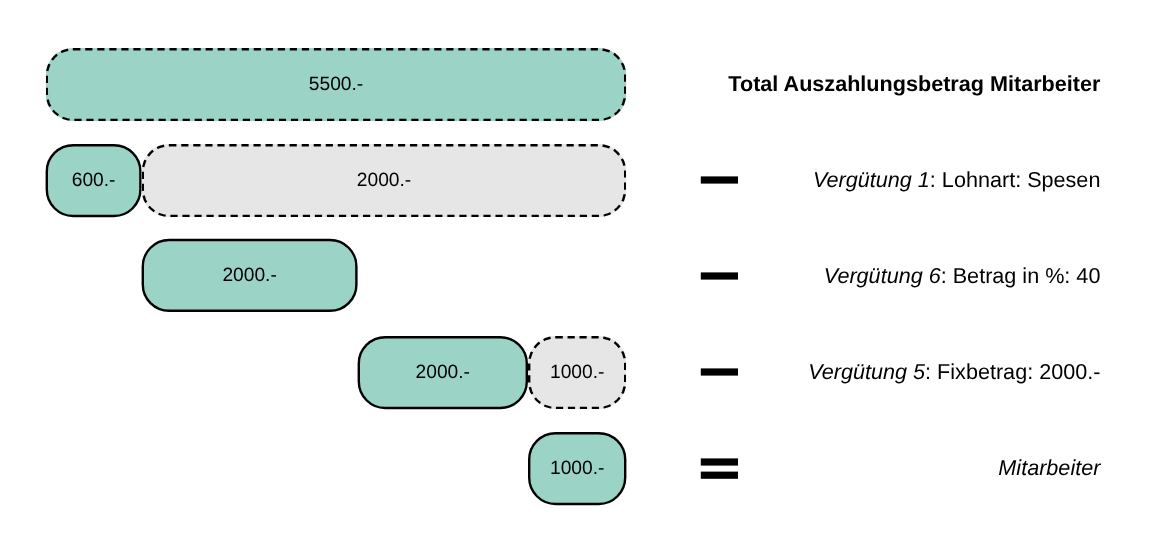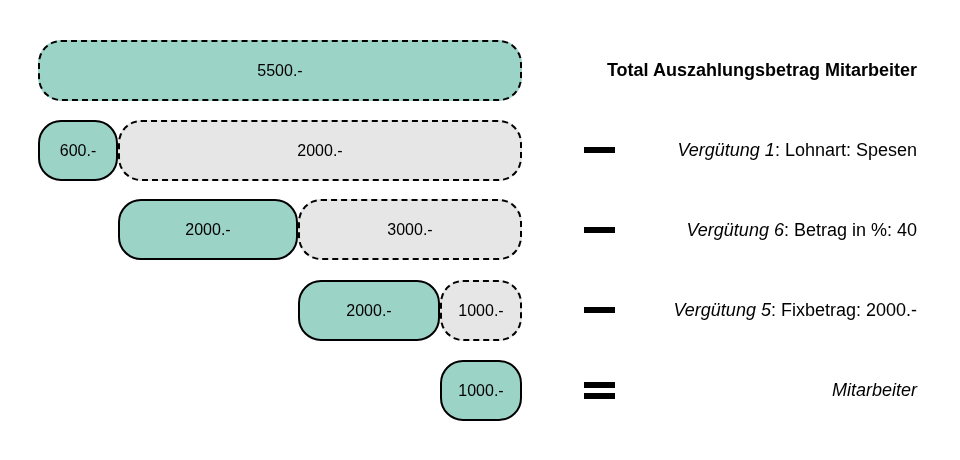--- a/index.html
+++ b/index.html
@@ -78,21 +78,20 @@
   <div class="label title t1">Total Auszahlungsbetrag Mitarbeiter</div>
 
   <div class="bar teal solid r2a">600.-</div>
   <div class="bar gray dashed r2b">2000.-</div>
   <div class="op-bar m2"></div>
   <div class="label t2">
     <span class="term">Vergütung 1</span><span>: Lohnart: Spesen</span>
   </div>
 
   <div class="bar teal solid r3a">2000.-</div>
-  <div class="bar gray dashed r3b">3000.-</div>
   <div class="op-bar m3"></div>
   <div class="label t3">
     <span class="term">Vergütung 6</span><span>: Betrag in %: 40</span>
   </div>
 
   <div class="bar teal solid r4a">2000.-</div>
   <div class="bar gray dashed r4b">1000.-</div>
   <div class="op-bar m4"></div>
   <div class="label t4">
     <span class="term">Vergütung 5</span><span>: Fixbetrag: 2000.-</span>

